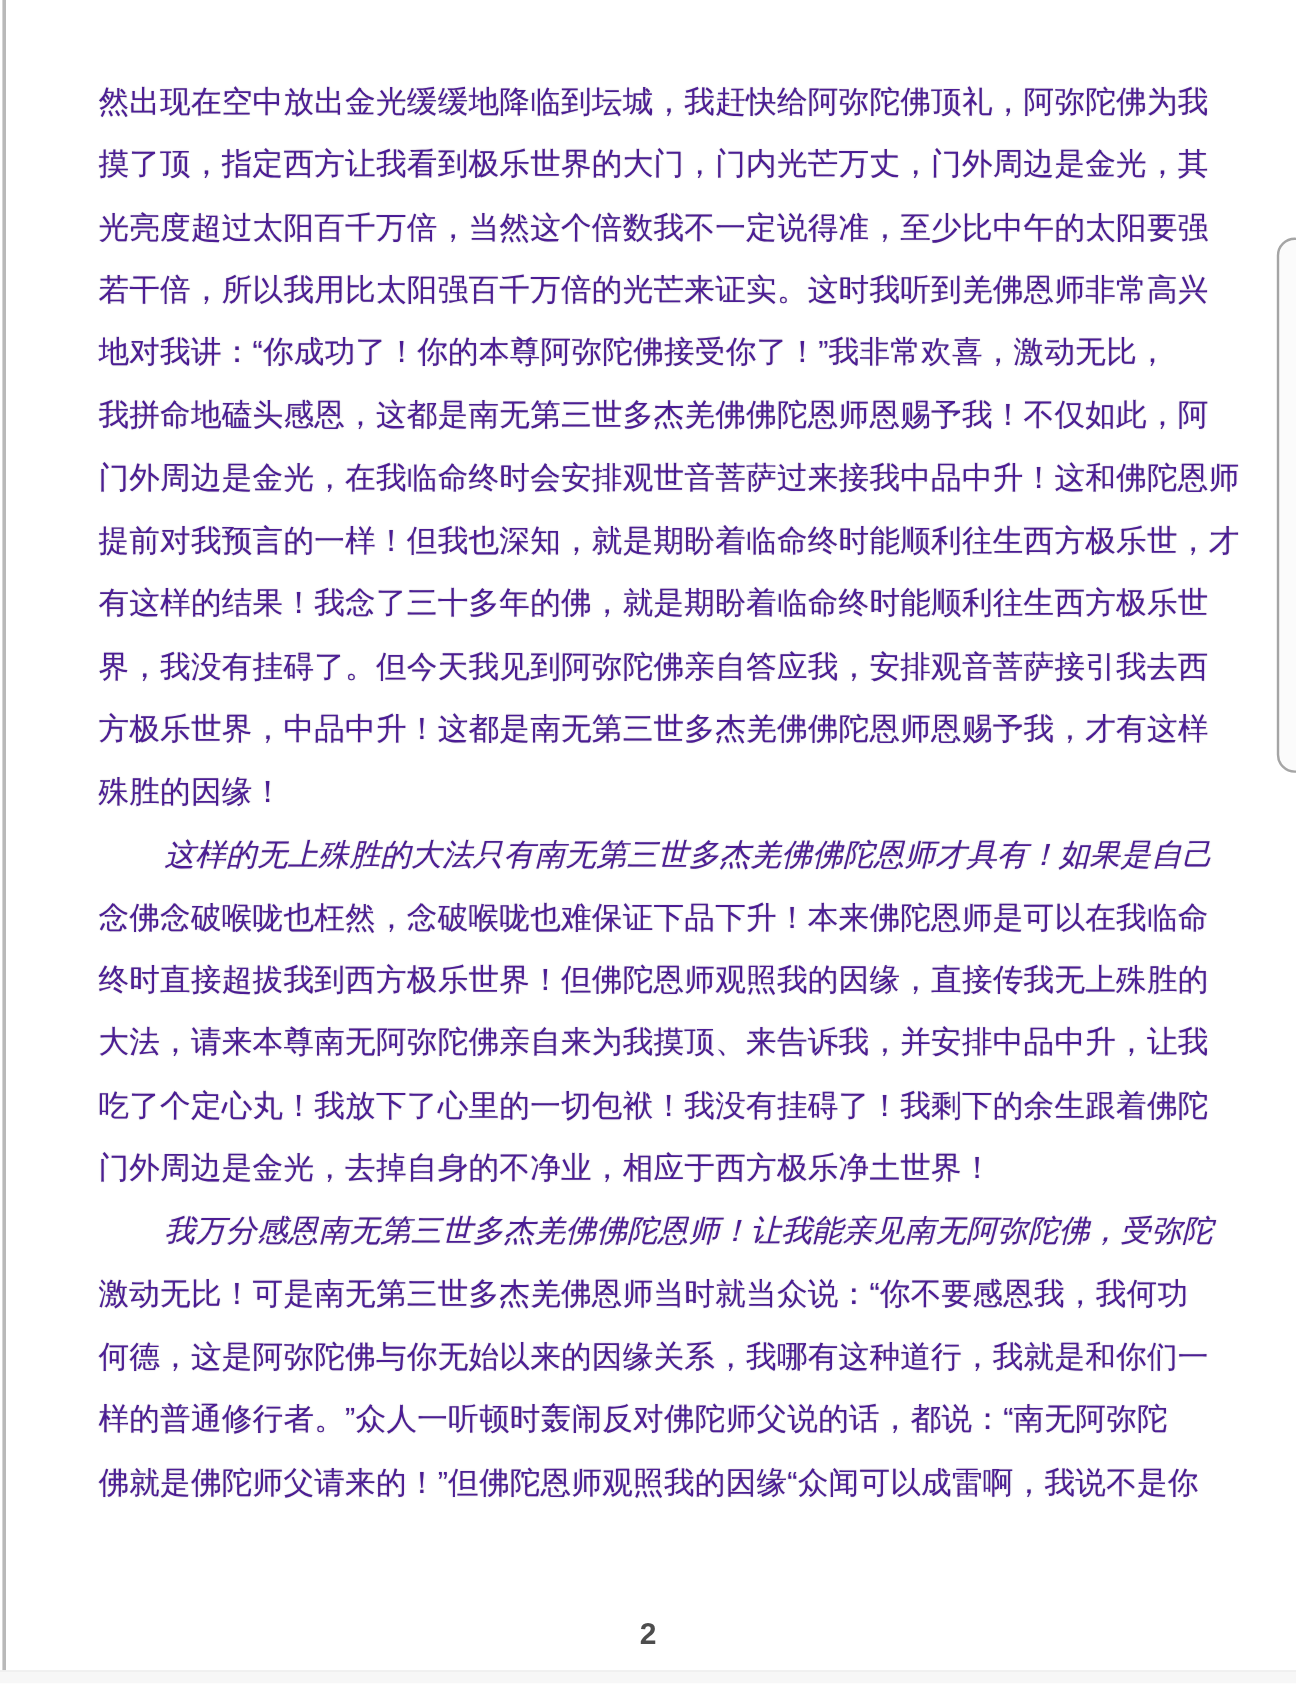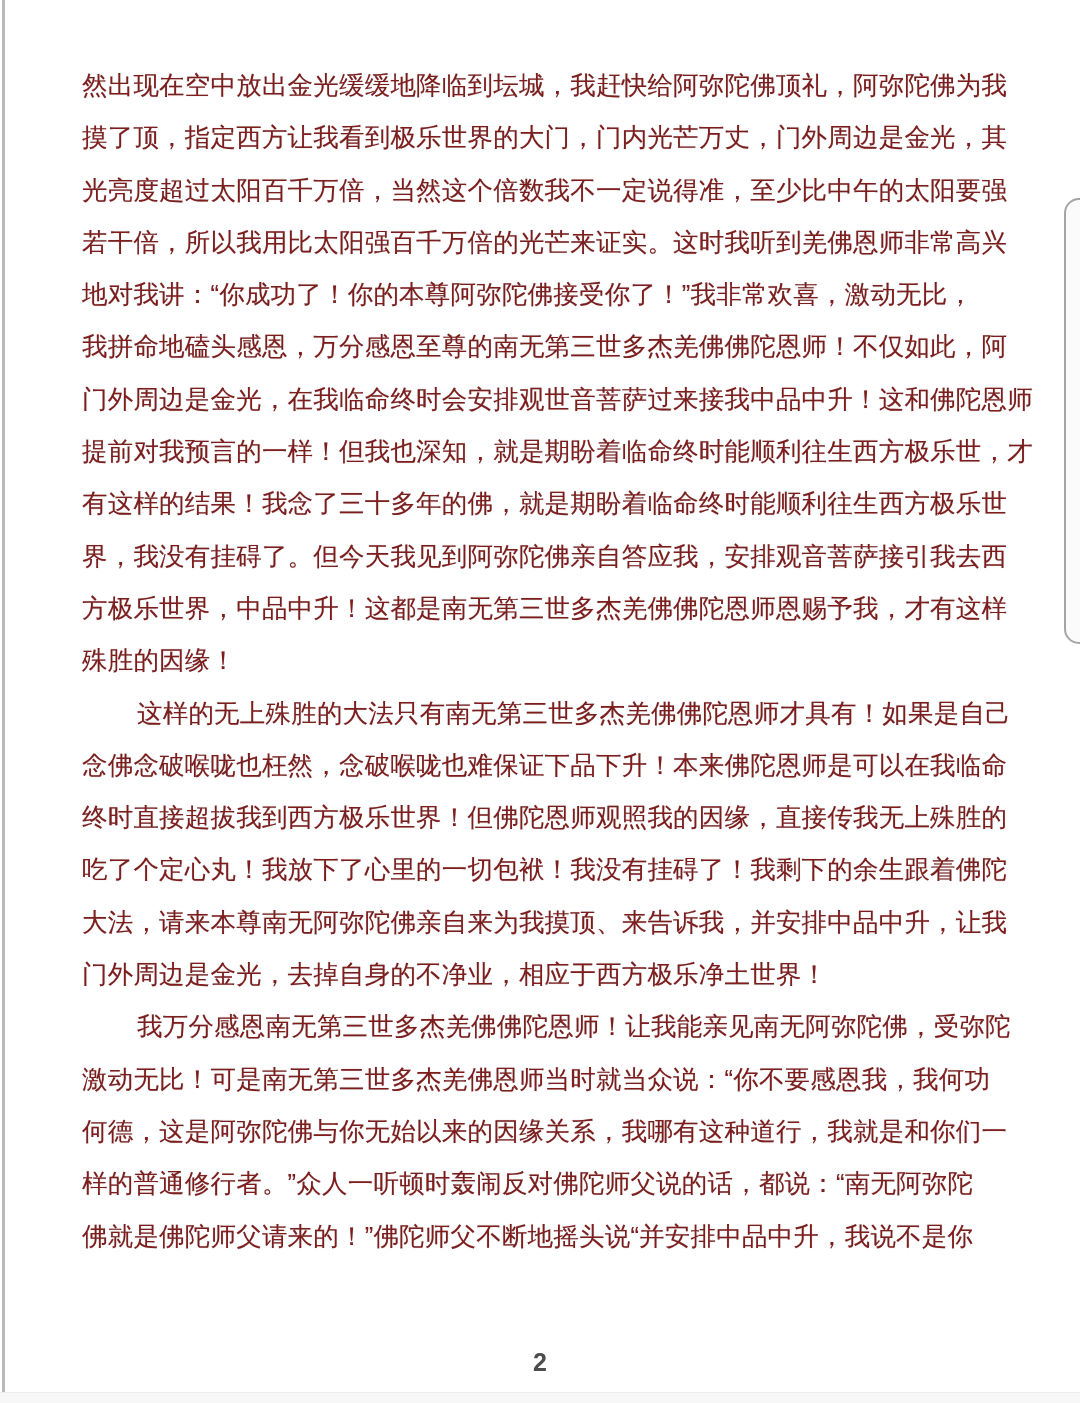--- a/index.html
+++ b/index.html
@@ -17,32 +17,33 @@
   .edge-line {
     position: absolute;
     left: 2px; top: 0;
     width: 3px; height: 1392px;
     background: #b9b9b9;
   }
   .text-body {
     position: absolute;
     left: 82px; top: 59px;
     width: 924px;
-    color: #7f1d1d;
+    color: #4c1d95;
     font-size: 25.5px;
     letter-spacing: 0.2px;
     text-shadow: 0 0 1px rgba(70,70,70,0.45);
   }
   .text-line {
     height: 52.3px;
     line-height: 52.3px;
     white-space: nowrap;
   }
   .paragraph .text-line.indent {
     padding-left: 55px;
+    font-style: italic;
   }
   .page-number {
     position: absolute;
     left: 0; right: 0;
     top: 1348px;
     text-align: center;
     font-size: 25px;
     font-weight: bold;
     color: #4d4d4d;
   }
@@ -70,44 +71,44 @@
   <div class="edge-line"></div>
 
   <div class="text-body">
 
     <div class="paragraph">
       <div class="text-line">然出现在空中放出金光缓缓地降临到坛城，我赶快给阿弥陀佛顶礼，阿弥陀佛为我</div>
       <div class="text-line">摸了顶，指定西方让我看到极乐世界的大门，门内光芒万丈，门外周边是金光，其</div>
       <div class="text-line">光亮度超过太阳百千万倍，当然这个倍数我不一定说得准，至少比中午的太阳要强</div>
       <div class="text-line">若干倍，所以我用比太阳强百千万倍的光芒来证实。这时我听到羌佛恩师非常高兴</div>
       <div class="text-line">地对我讲：“你成功了！你的本尊阿弥陀佛接受你了！”我非常欢喜，激动无比，</div>
-      <div class="text-line">我拼命地磕头感恩，万分感恩至尊的南无第三世多杰羌佛佛陀恩师！不仅如此，阿</div>
+      <div class="text-line">我拼命地磕头感恩，这都是南无第三世多杰羌佛佛陀恩师恩赐予我！不仅如此，阿</div>
       <div class="text-line">门外周边是金光，在我临命终时会安排观世音菩萨过来接我中品中升！这和佛陀恩师</div>
       <div class="text-line">提前对我预言的一样！但我也深知，就是期盼着临命终时能顺利往生西方极乐世，才</div>
       <div class="text-line">有这样的结果！我念了三十多年的佛，就是期盼着临命终时能顺利往生西方极乐世</div>
       <div class="text-line">界，我没有挂碍了。但今天我见到阿弥陀佛亲自答应我，安排观音菩萨接引我去西</div>
       <div class="text-line">方极乐世界，中品中升！这都是南无第三世多杰羌佛佛陀恩师恩赐予我，才有这样</div>
       <div class="text-line">殊胜的因缘！</div>
     </div>
 
     <div class="paragraph">
       <div class="text-line indent">这样的无上殊胜的大法只有南无第三世多杰羌佛佛陀恩师才具有！如果是自己</div>
       <div class="text-line">念佛念破喉咙也枉然，念破喉咙也难保证下品下升！本来佛陀恩师是可以在我临命</div>
       <div class="text-line">终时直接超拔我到西方极乐世界！但佛陀恩师观照我的因缘，直接传我无上殊胜的</div>
+      <div class="text-line">大法，请来本尊南无阿弥陀佛亲自来为我摸顶、来告诉我，并安排中品中升，让我</div>
       <div class="text-line">吃了个定心丸！我放下了心里的一切包袱！我没有挂碍了！我剩下的余生跟着佛陀</div>
-      <div class="text-line">大法，请来本尊南无阿弥陀佛亲自来为我摸顶、来告诉我，并安排中品中升，让我</div>
       <div class="text-line">门外周边是金光，去掉自身的不净业，相应于西方极乐净土世界！</div>
     </div>
 
     <div class="paragraph">
       <div class="text-line indent">我万分感恩南无第三世多杰羌佛佛陀恩师！让我能亲见南无阿弥陀佛，受弥陀</div>
       <div class="text-line">激动无比！可是南无第三世多杰羌佛恩师当时就当众说：“你不要感恩我，我何功</div>
       <div class="text-line">何德，这是阿弥陀佛与你无始以来的因缘关系，我哪有这种道行，我就是和你们一</div>
       <div class="text-line">样的普通修行者。”众人一听顿时轰闹反对佛陀师父说的话，都说：“南无阿弥陀</div>
-      <div class="text-line">佛就是佛陀师父请来的！”佛陀师父不断地摇头说“并安排中品中升，我说不是你</div>
+      <div class="text-line">佛就是佛陀师父请来的！”但佛陀恩师观照我的因缘“众闻可以成雷啊，我说不是你</div>
     </div>
 
   </div>
 
   <div class="page-number">2</div>
 
   <div class="bottom-bar"></div>
 
   <div class="scrollbar-thumb"></div>
 

